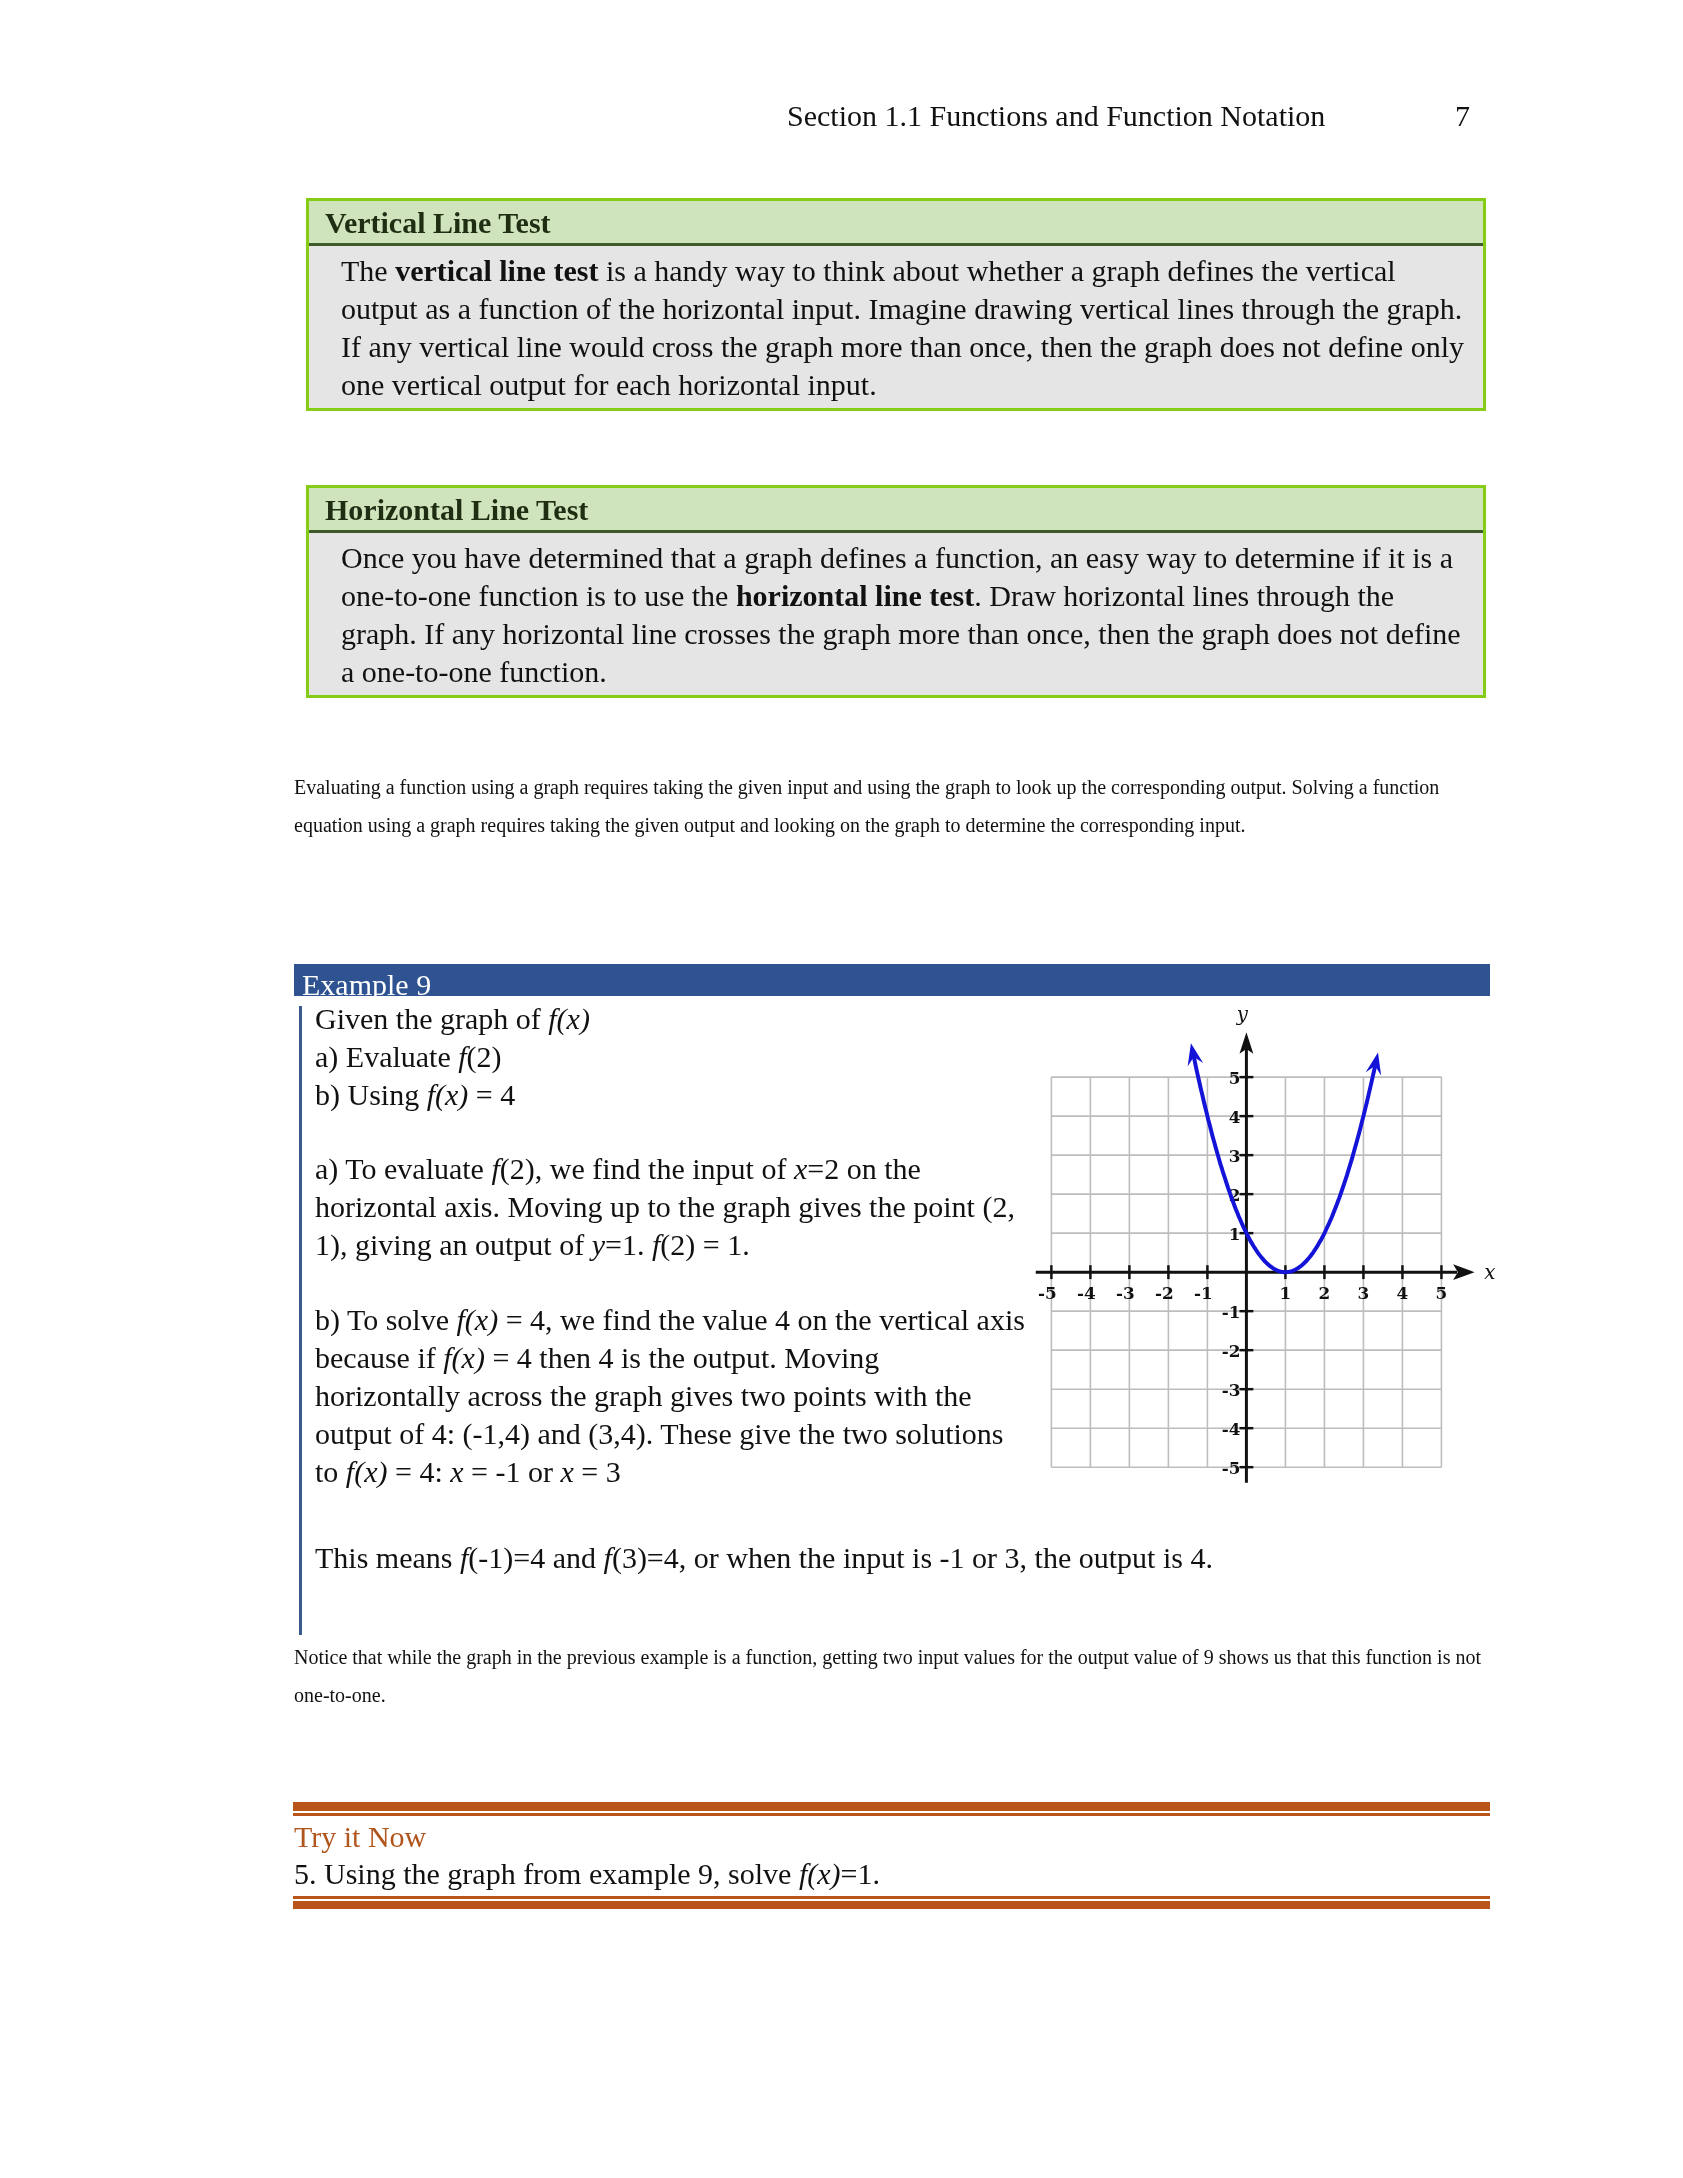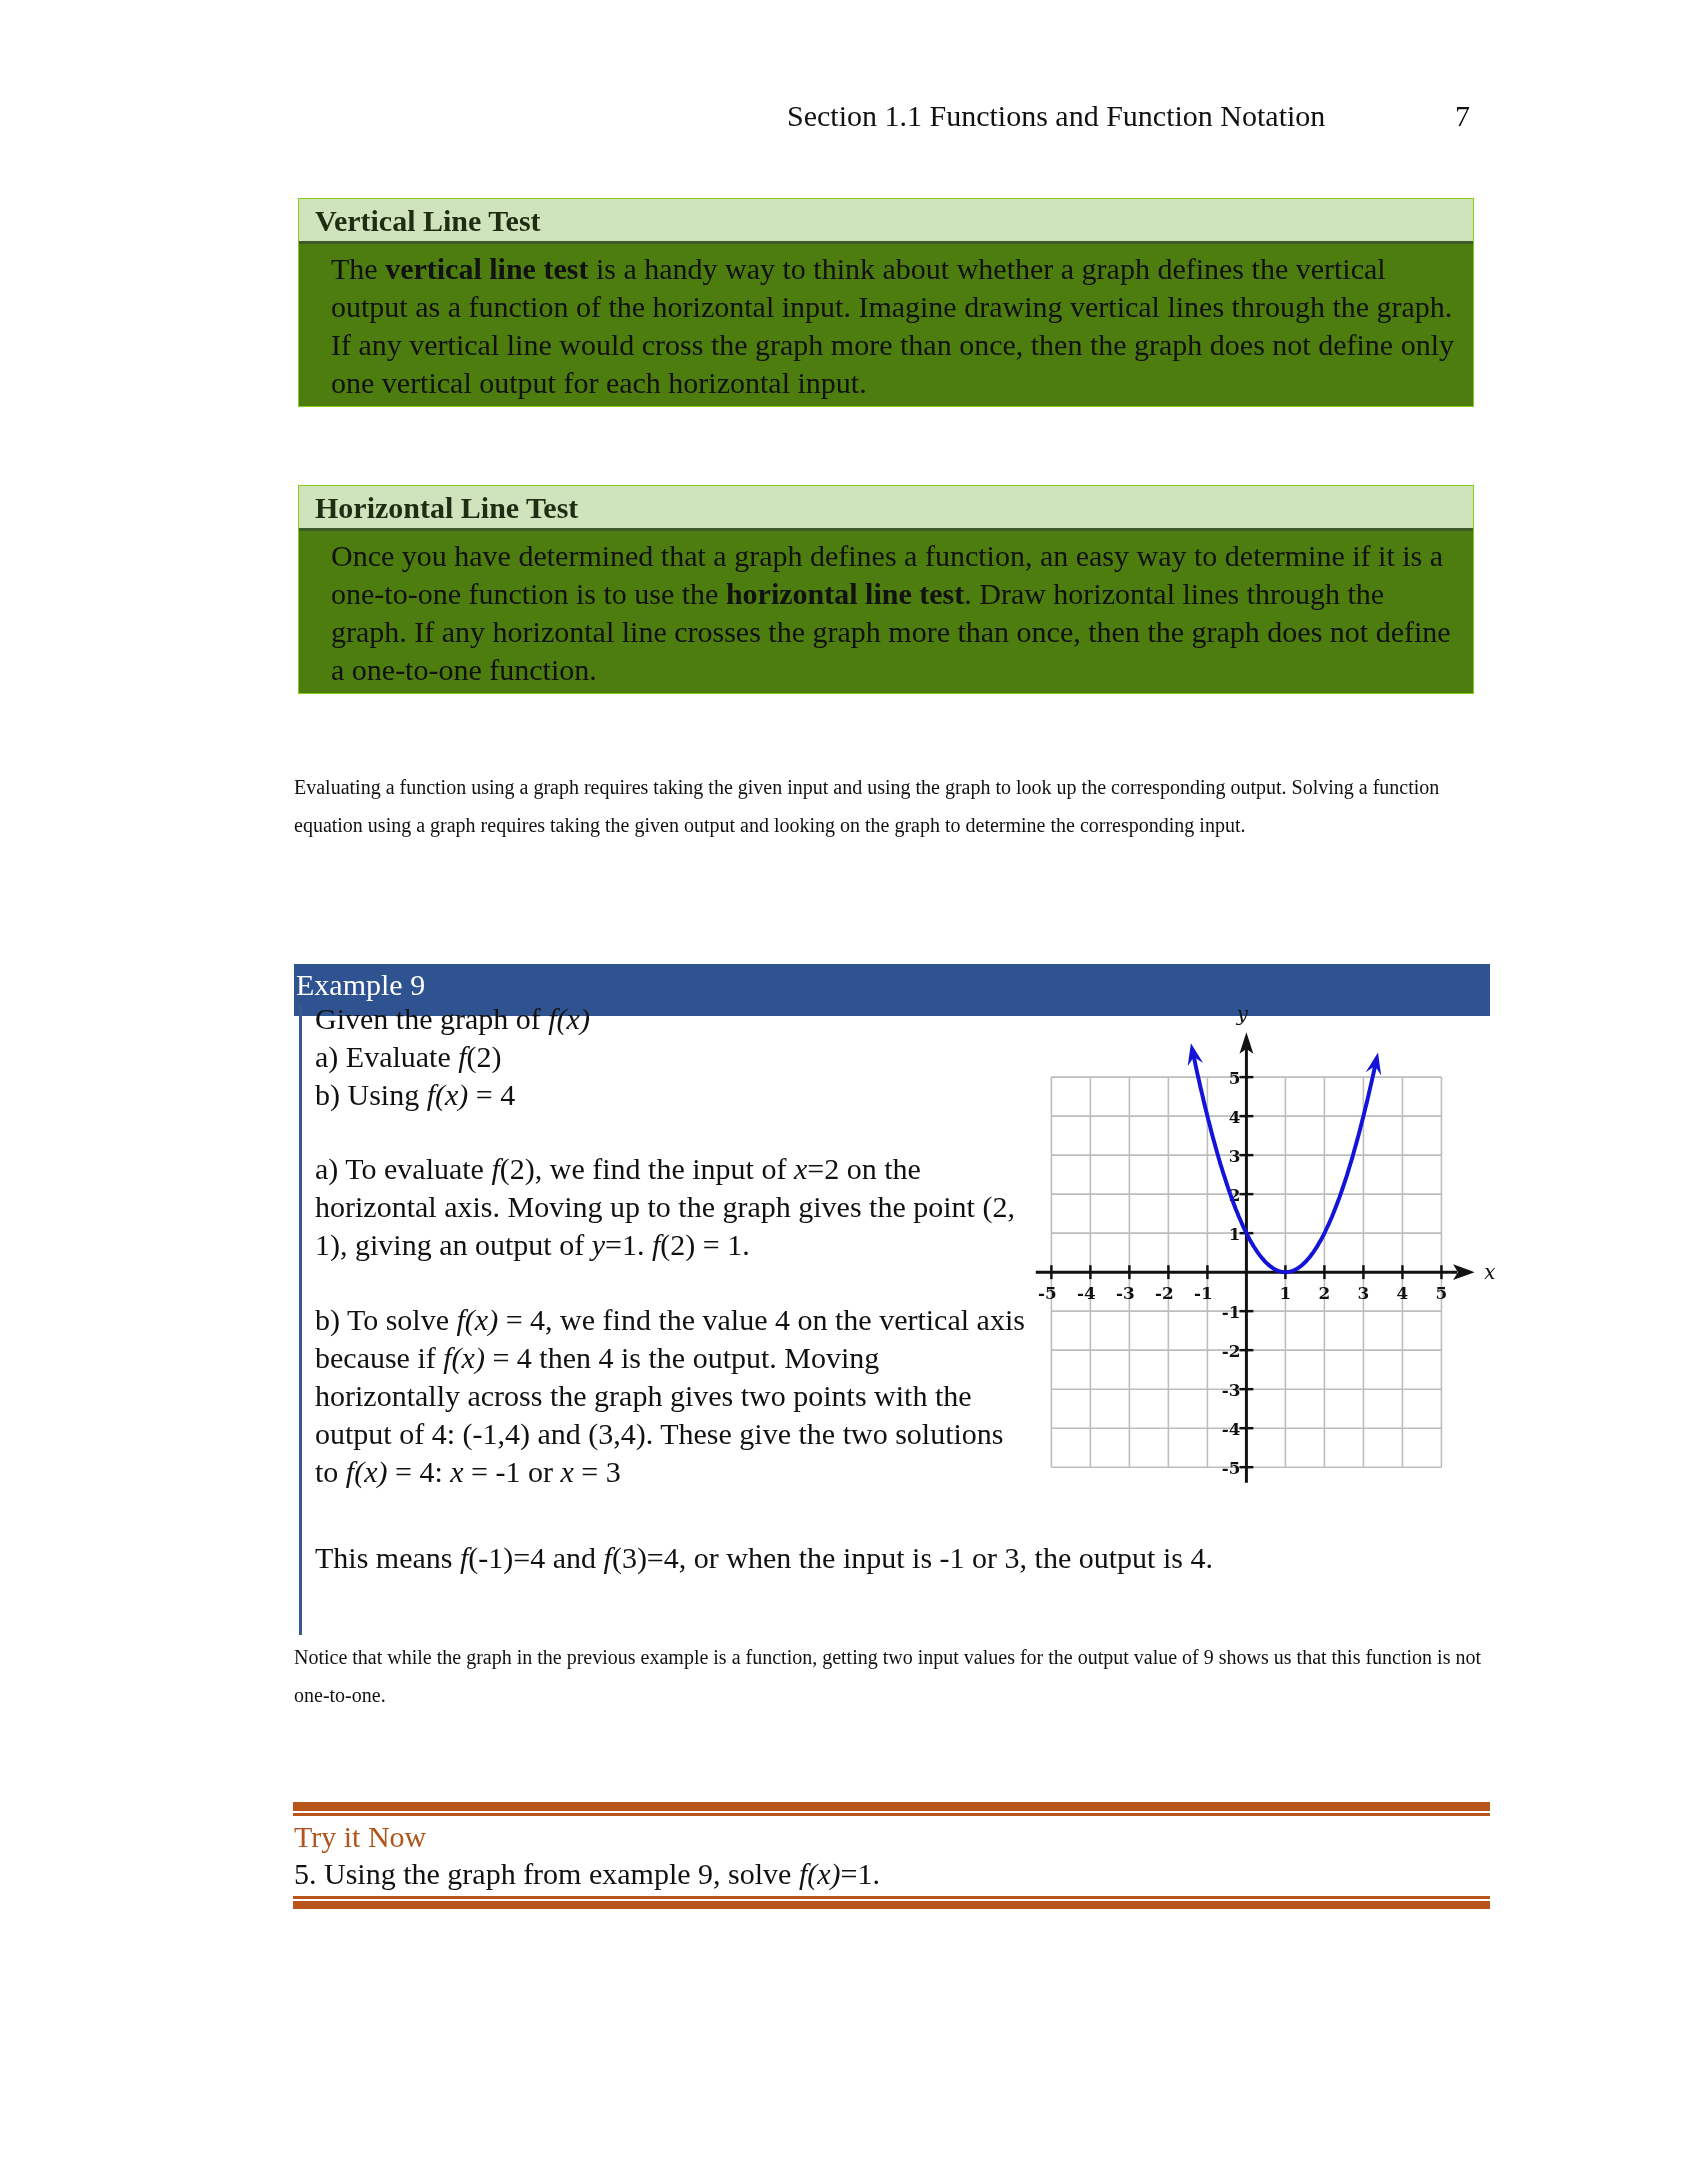--- a/index.html
+++ b/index.html
@@ -2,33 +2,33 @@
 <html><head>
 <meta charset="utf-8">
 <style>
   html, body { margin: 0; padding: 0; background: #ffffff; }
   body { width: 1683px; height: 2178px; position: relative; overflow: hidden;
          font-family: "Liberation Serif", "DejaVu Serif", serif; color: #111; }
   .abs { position: absolute; }
   .running-head { left: 787px; top: 99px; font-size: 30px; white-space: nowrap; }
   .page-num { left: 1455px; top: 99px; font-size: 30px; }
 
-  .defbox { position: absolute; left: 298px; width: 1174px; border: 1px solid #84cc16; background: #4d7c0f; }
+  .defbox { position: absolute; left: 306px; width: 1174px; border: 3px solid #84cc16; background: #e5e5e5; }
   .defbox .hdr { background: #cfe4bd; border-bottom: 3px solid #3f5a2a; padding: 4px 16px 2px 16px;
                  font-size: 30px; font-weight: bold; color: #1f2d12; height: 36px; line-height: 36px; }
   .defbox .body { padding: 6px 16px 4px 16px; font-size: 30px; line-height: 38px; margin-left: 16px; }
   .box1 { top: 198px; }
   .box2 { top: 485px; }
 
   .para { position: absolute; left: 294px; width: 1203px; font-size: 20px; line-height: 38px; }
   .p1 { top: 768px; }
   .p2 { top: 1638px; }
 
-  .ex-bar { position: absolute; left: 294px; top: 964px; width: 1196px; height: 52px;
-            background: #2f5390; color: #fff; font-size: 30px; line-height: 42px; padding-left: 2px; box-sizing: border-box; }
+  .ex-bar { position: absolute; left: 294px; top: 964px; width: 1196px; height: 32px;
+            background: #2f5390; color: #fff; font-size: 30px; line-height: 42px; padding-left: 8px; box-sizing: border-box; }
   .ex-rule { position: absolute; left: 299px; top: 1006px; width: 3px; height: 629px; background: #3a5a8c; }
   .ex-text { position: absolute; left: 315px; font-size: 30px; line-height: 38px; }
   .ex-q { top: 1000px; }
   .ex-a { top: 1150px; width: 713px; }
   .ex-b { top: 1301px; width: 713px; }
   .ex-c { top: 1527px; white-space: nowrap; margin-top: 12px; }
   .i { font-style: italic; }
   .b { font-weight: bold; }
 
   .graph { position: absolute; left: 0; top: 0; }

